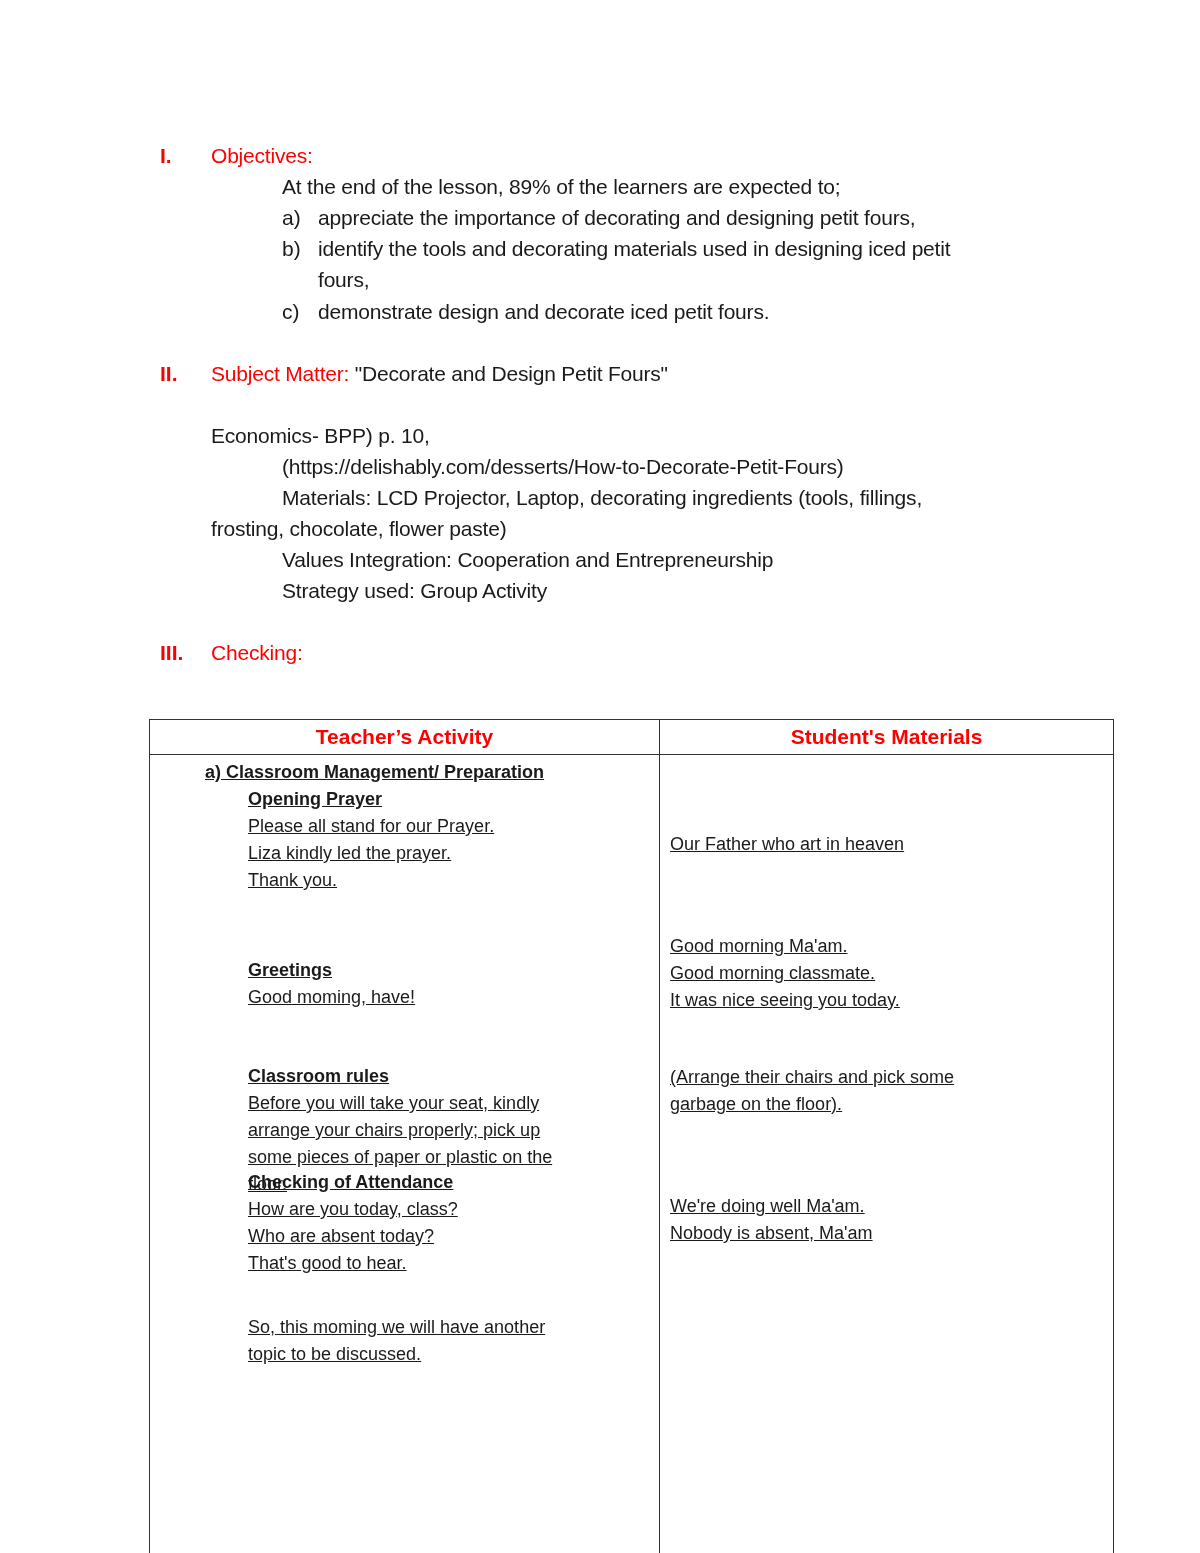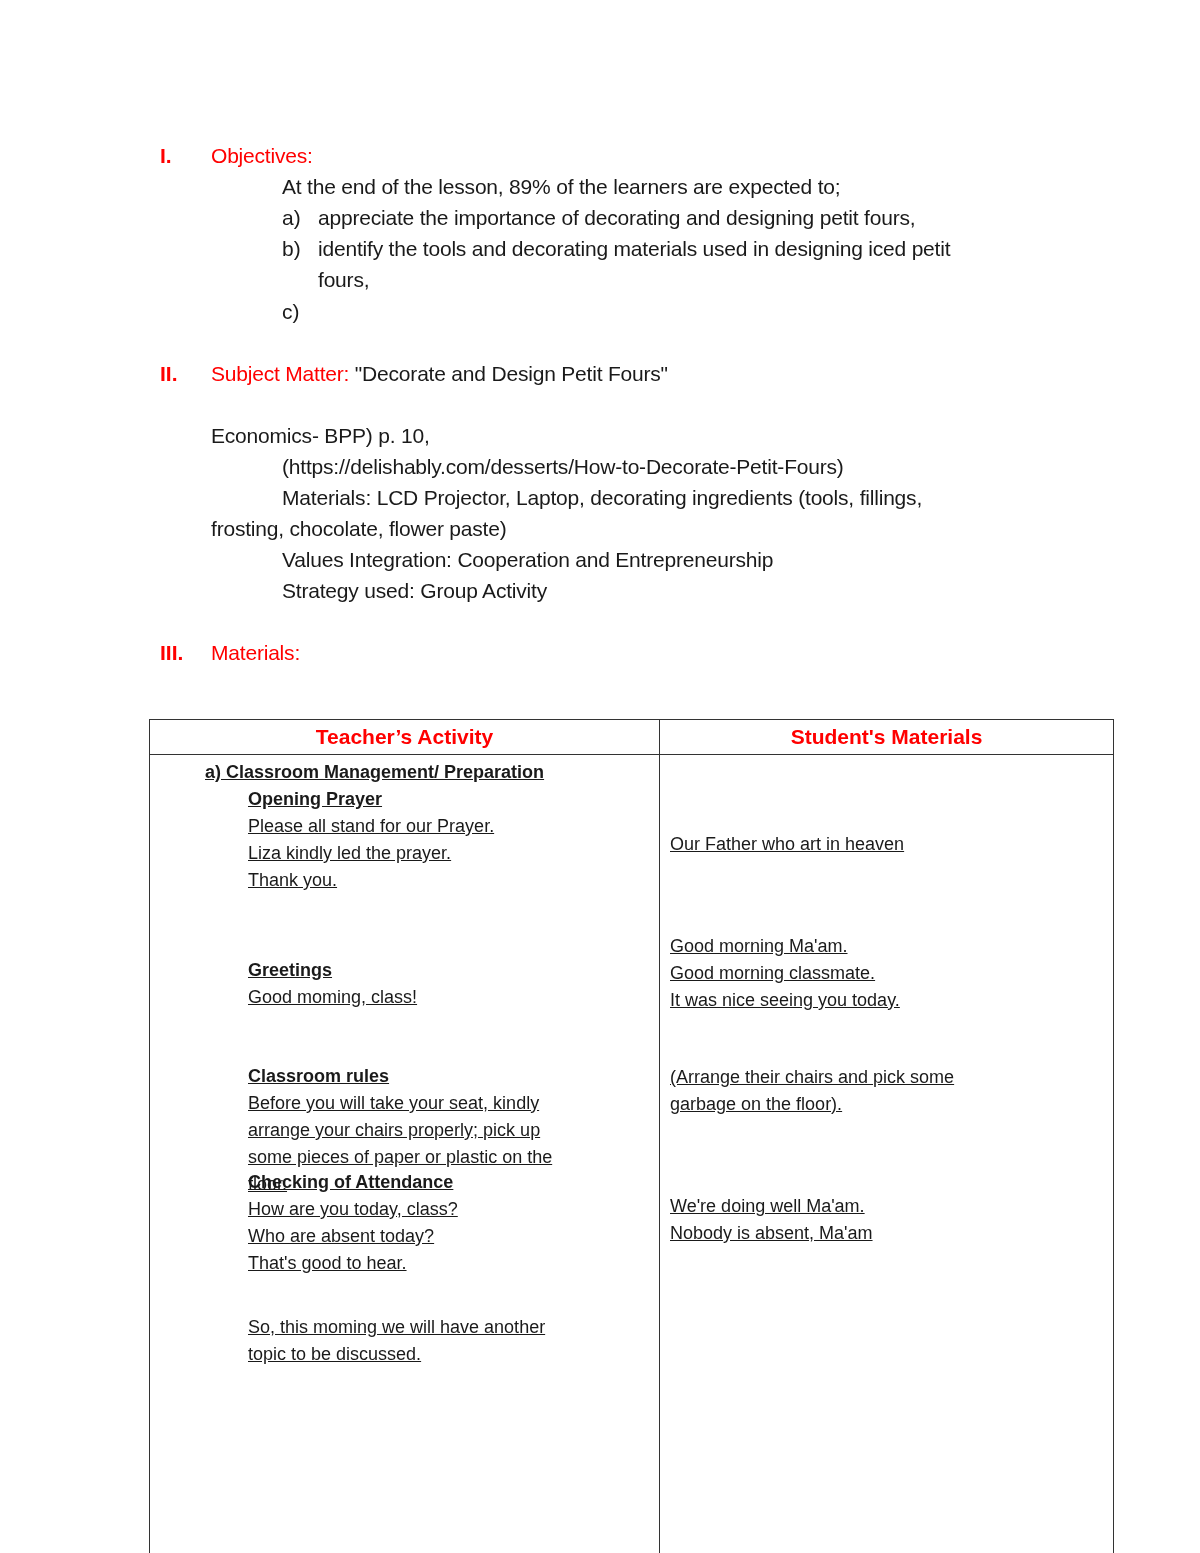--- a/index.html
+++ b/index.html
@@ -29,32 +29,33 @@
   <span class="line" style="left:282px; top:175px;">At the end of the lesson, 89% of the learners are expected to;</span>
 
   <span class="item-marker" style="left:282px; top:206px;">a)</span>
   <span class="line" style="left:318px; top:206px;">appreciate the importance of decorating and designing petit fours,</span>
 
   <span class="item-marker" style="left:282px; top:237px;">b)</span>
   <span class="line" style="left:318px; top:237px;">identify the tools and decorating materials used in designing iced petit</span>
   <span class="line" style="left:318px; top:268px;">fours,</span>
 
   <span class="item-marker" style="left:282px; top:300px;">c)</span>
+  <span class="line" style="left:318px; top:300px;">demonstrate design and decorate iced petit fours.</span>
 
   <span class="sec-num" style="top:362px;">II.</span>
   <span class="line" style="left:211px; top:362px;"><span class="red">Subject Matter:</span><span> "Decorate and Design Petit Fours"</span></span>
   <span class="line" style="left:211px; top:424px;">Economics- BPP) p. 10,</span>
   <span class="line" style="left:282px; top:486px;">Materials: LCD Projector, Laptop, decorating ingredients (tools, fillings,</span>
   <span class="line" style="left:282px; top:455px;">(https://delishably.com/desserts/How-to-Decorate-Petit-Fours)</span>
   <span class="line" style="left:211px; top:517px;">frosting, chocolate, flower paste)</span>
   <span class="line" style="left:282px; top:548px;">Values Integration: Cooperation and Entrepreneurship</span>
   <span class="line" style="left:282px; top:579px;">Strategy used: Group Activity</span>
 
   <span class="sec-num" style="top:641px;">III.</span>
-  <span class="line red" style="left:211px; top:641px;">Materials:</span>
+  <span class="line red" style="left:211px; top:641px;">Checking:</span>
 
   <table class="proc">
     <colgroup>
         <col style="width:510px;">
         <col style="width:454px;">
       </colgroup>
     <tbody>
         <tr>
       <th>Teacher’s Activity</th>
       <th>Student's Materials</th>
@@ -66,21 +67,21 @@
             <span class="b">a) Classroom Management/ Preparation</span>
           </div>
           <div class="t-block" style="left:98px; top:31px;">
             <span class="b">Opening Prayer</span>
             <span class="n">Please all stand for our Prayer.</span>
             <span class="n">Liza kindly led the prayer.</span>
             <span class="n">Thank you.</span>
           </div>
           <div class="t-block" style="left:98px; top:162px;margin-top:40px;">
             <span class="b">Greetings</span>
-            <span class="n">Good moming, class!</span>
+            <span class="n">Good moming, have!</span>
           </div>
           <div class="t-block" style="left:98px; top:266px;margin-top:42px;">
             <span class="b">Classroom rules</span>
             <span class="n">Before you will take your seat, kindly</span>
             <span class="n">arrange your chairs properly; pick up</span>
             <span class="n">some pieces of paper or plastic on the</span>
             <span class="n">floor.</span>
           </div>
           <div class="t-block" style="left:98px; top:414px;">
             <span class="b">Checking of Attendance</span>

